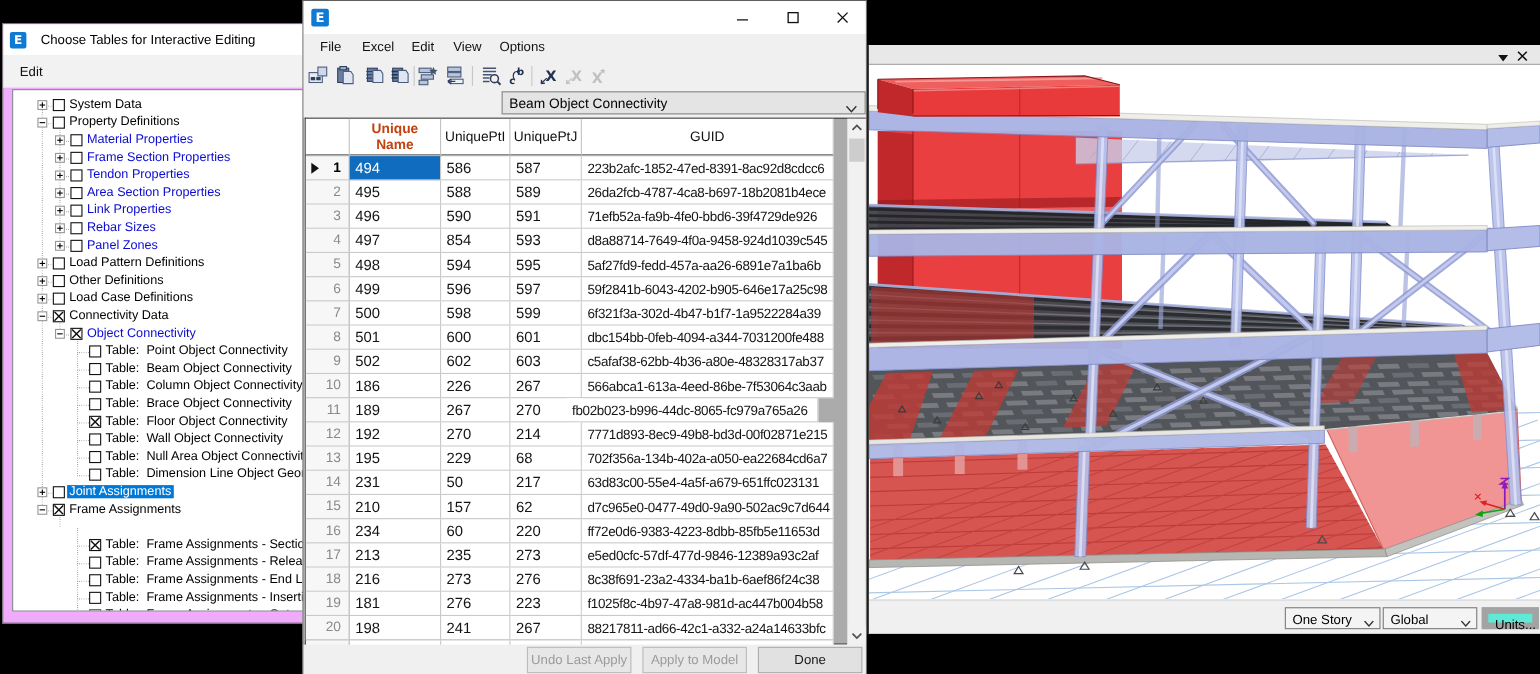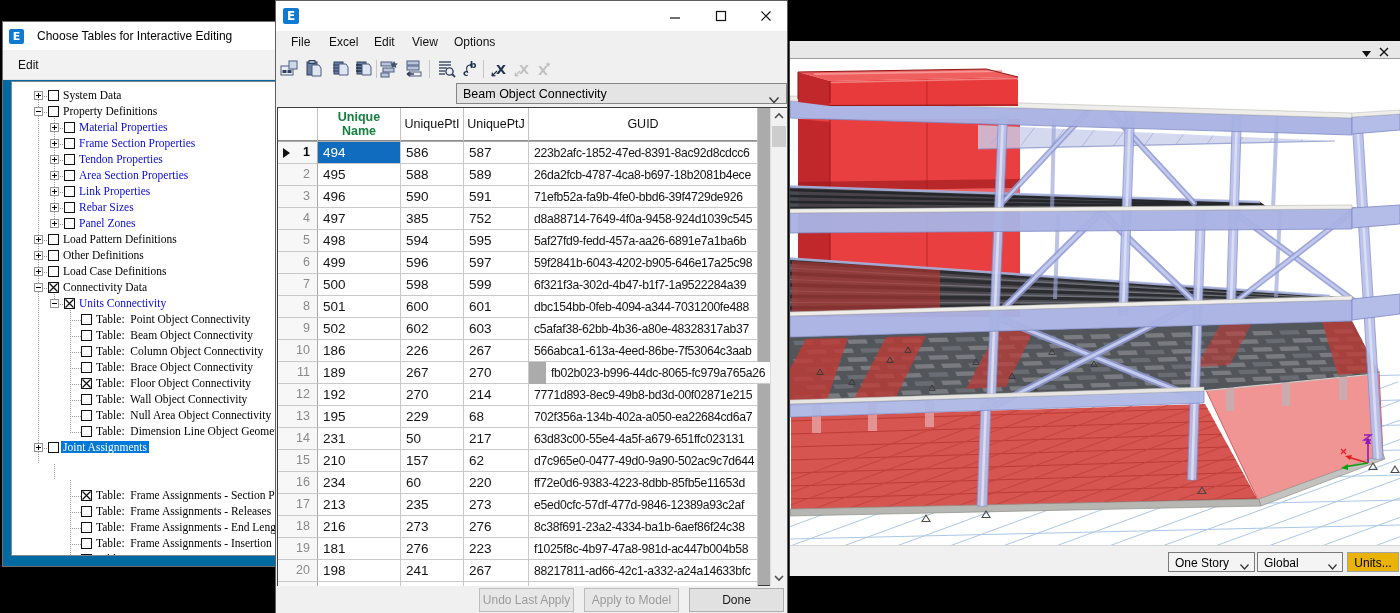--- a/index.html
+++ b/index.html
@@ -1,28 +1,28 @@
 <!DOCTYPE html>
 <html><head>
 <meta charset="utf-8">
 <style>
   html,body{margin:0;padding:0;background:#000;}
   *{box-sizing:border-box;}
   #screen{position:relative;width:1400px;height:613px;background:#000;overflow:hidden;
           font-family:"Liberation Sans",sans-serif;-webkit-font-smoothing:antialiased;}
 
   
-  #left-dialog{position:absolute;left:2px;top:21px;width:278px;height:546px;background:#0369a1;
+  #left-dialog{position:absolute;left:2px;top:21px;width:278px;height:546px;background:#f0abfc;
                border:1px solid #6e6e6e;z-index:1;}
   .ld-title{position:absolute;left:0;top:0;width:100%;height:28px;background:#fff;}
   .ld-title .eicon{position:absolute;left:6px;top:7px;}
   .ld-title .ttl{position:absolute;left:34px;top:7px;font-size:12px;color:#000;white-space:nowrap;}
   .ld-menubar{position:absolute;left:0;top:28px;width:100%;height:30px;background:#f2f2f2;border-bottom:1px solid #e3e3e3;}
   .ld-menubar .mi{position:absolute;left:9px;top:7px;font-size:12px;color:#111;padding:1px 6px;}
-  .ld-tree{position:absolute;left:8px;top:59px;width:268px;height:475px;background:#fff;border:1px solid #828790;overflow:hidden;font-family:Liberation Serif, serif;}
+  .ld-tree{position:absolute;left:8px;top:59px;width:268px;height:475px;background:#fff;border:1px solid #828790;overflow:hidden;}
   .ld-status{position:absolute;left:5px;top:545px;width:270px;height:16px;font-size:11px;color:#000;white-space:nowrap;overflow:hidden;}
 
   
   .trow{position:absolute;left:0;height:16px;white-space:pre;}
   .trow .lbl{position:absolute;top:1px;font-size:11.5px;color:#000;white-space:pre;padding:0 2px;}
   .trow .lbl.blue{color:#0b0bd0;}
   .trow .lbl.sel{background:#0078d7;color:#fff;}
   .expbox{position:absolute;width:9px;height:9px;top:3px;background:#fff;border:1px solid #969696;}
   .expbox i{position:absolute;background:#000;}
   .expbox .h{left:1px;top:3px;width:5px;height:1px;}
@@ -48,21 +48,21 @@
   .md-comborow{position:absolute;left:0;top:81px;width:100%;height:25px;background:#f0f0f0;}
   .combo{position:absolute;left:180px;top:1px;width:331px;height:21px;background:#e4e4e4;border:1px solid #868686;}
   .combo .cval{position:absolute;left:6px;top:3px;font-size:12.5px;color:#000;}
   .combo .chev{position:absolute;right:7px;top:6px;}
 
   
   .md-grid{position:absolute;left:1px;top:106px;width:510px;height:479px;background:#ababab;border:1px solid #3c3c3c;border-right:none;}
   .g-header{position:absolute;left:0;top:0;height:33px;background:#fff;border-bottom:1px solid #8b8b8b;}
   .g-h{position:absolute;top:0;height:33px;display:flex;align-items:center;justify-content:center;
        font-size:12.5px;color:#111;text-align:center;line-height:1.1;border-right:1px solid #c2c2c2;}
-  .g-h.bold{font-weight:bold;color:#15803d;}
+  .g-h.bold{font-weight:bold;color:#c2410c;}
   .g-row{position:absolute;left:0;height:22px;}
   .g-cell{position:absolute;top:0;height:22px;background:#fff;border-right:1px solid #c9c9c9;border-bottom:1px solid #c9c9c9;
           font-size:13.5px;color:#141414;padding:3px 0 0 5px;white-space:nowrap;overflow:hidden;}
   .g-cell.guid{font-size:12.2px;letter-spacing:-0.3px;padding-top:4px;}
   .g-cell.rowhdr{background:#f7f7f7;color:#8a8a8a;text-align:right;padding-right:7px;padding-left:0;font-size:12.5px;
                  border-right:1px solid #ababab;}
   .g-cell.rowhdr.cur{color:#000;font-weight:bold;}
   .g-cell.selcell{background:#0f6cbe;color:#fff;}
   .g-arrow{position:absolute;left:5px;top:6px;width:0;height:0;border-left:7px solid #111;border-top:5px solid transparent;border-bottom:5px solid transparent;}
   
@@ -84,21 +84,21 @@
   
   #view-window{position:absolute;left:789px;top:41px;width:611px;height:535px;background:#fff;z-index:0;
                border-left:1px solid #404040;}
   .vw-titlebar{position:absolute;left:0;top:0;width:100%;height:18px;background:#e8e8e8;border-bottom:1px solid #9d9d9d;}
   .vw-btn{position:absolute;top:2px;width:16px;height:14px;color:#111;}
   .vw-canvas{position:absolute;left:0;top:18px;width:611px;height:486px;background:#fff;overflow:hidden;}
   .vw-status{position:absolute;left:0;top:504px;width:100%;height:31px;background:#f0f0f0;border-top:1px solid #d5d5d5;}
   .st-combo{position:absolute;top:6px;height:20px;background:#f4f4f4;border:1px solid #7a7a7a;font-size:12px;color:#000;}
   .st-combo .cval{position:absolute;left:6px;top:3px;white-space:nowrap;}
   .st-combo .chev{position:absolute;right:5px;top:6px;}
-  .st-btn{position:absolute;top:6px;height:20px;background:#eab308;border:1px solid #a3a3a3;font-size:12px;color:#000;text-align:center;padding-top:3px;}
+  .st-btn{position:absolute;top:6px;height:20px;background:#5eead4;border:6px solid #a3a3a3;font-size:12px;color:#000;text-align:center;padding-top:3px;}
 </style>
 </head>
 <body>
 
 <div id="screen">
 
   <section id="left-dialog">
     <div class="ld-title">
       <span class="eicon small"></span>
       <span class="ttl">Choose Tables for Interactive Editing</span>
@@ -123,32 +123,35 @@
         <div class="trow" style="top: 102px; width: 100%;"><i class="doth" style="left: 42px; top: 8px; width: 10px;"></i><span class="expbox" style="left: 38px;"><i class="h"></i><i class="v"></i></span><span class="cbox" style="left: 52px;"></span><span class="lbl blue" style="left: 65px;">Link Properties</span></div>
         <div class="trow" style="top: 150px; width: 100%;"><i class="doth" style="left: 26px; top: 8px; width: 10px;"></i><span class="expbox" style="left: 22px;"><i class="h"></i><i class="v"></i></span><span class="cbox" style="left: 36px;"></span><span class="lbl" style="left: 49px;">Load Pattern Definitions</span></div>
         <div class="trow" style="top: 134px; width: 100%;"><i class="doth" style="left: 42px; top: 8px; width: 10px;"></i><span class="expbox" style="left: 38px;"><i class="h"></i><i class="v"></i></span><span class="cbox" style="left: 52px;"></span><span class="lbl blue" style="left: 65px;">Panel Zones</span></div>
         <div class="trow" style="top: 166px; width: 100%;"><i class="doth" style="left: 26px; top: 8px; width: 10px;"></i><span class="expbox" style="left: 22px;"><i class="h"></i><i class="v"></i></span><span class="cbox" style="left: 36px;"></span><span class="lbl" style="left: 49px; text-align: right;">Other Definitions</span></div>
         <div class="trow" style="top: 182px; width: 100%;"><i class="doth" style="left: 26px; top: 8px; width: 10px;"></i><span class="expbox" style="left: 22px;"><i class="h"></i><i class="v"></i></span><span class="cbox" style="left: 36px;"></span><span class="lbl" style="left: 49px;">Load Case Definitions</span></div>
         <div class="trow" style="top: 198px; width: 100%;"><i class="doth" style="left: 26px; top: 8px; width: 10px;"></i><span class="expbox" style="left: 22px;"><i class="h"></i></span><span class="cbox" style="left: 36px;"><svg width="9" height="9" viewBox="0 0 9 9">
               <path d="M0.5 0.5 L8.5 8.5 M8.5 0.5 L0.5 8.5" stroke="#111" stroke-width="1.3"></path>
             </svg></span><span class="lbl" style="left: 49px;">Connectivity Data</span></div>
         <div class="trow" style="top: 214px; width: 100%;"><i class="doth" style="left: 42px; top: 8px; width: 10px;"></i><span class="expbox" style="left: 38px;"><i class="h"></i></span><span class="cbox" style="left: 52px;"><svg width="9" height="9" viewBox="0 0 9 9">
               <path d="M0.5 0.5 L8.5 8.5 M8.5 0.5 L0.5 8.5" stroke="#111" stroke-width="1.3"></path>
-            </svg></span><span class="lbl blue" style="left: 65px;">Units Connectivity</span></div>
+            </svg></span><span class="lbl blue" style="left: 65px;">Object Connectivity</span></div>
         <div class="trow" style="top: 230px; width: 100%;"><i class="doth" style="left: 58px; top: 8px; width: 11px;"></i><span class="cbox" style="left: 69px;"></span><span class="lbl" style="left: 82px;">Table:  Point Object Connectivity</span></div>
         <div class="trow" style="top: 246px; width: 100%;"><i class="doth" style="left: 58px; top: 8px; width: 11px;"></i><span class="cbox" style="left: 69px;"></span><span class="lbl" style="left: 82px;">Table:  Beam Object Connectivity</span></div>
         <div class="trow" style="top: 262px; width: 100%;"><i class="doth" style="left: 58px; top: 8px; width: 11px;"></i><span class="cbox" style="left: 69px;"></span><span class="lbl" style="left: 82px;">Table:  Column Object Connectivity</span></div>
         <div class="trow" style="top: 278px; width: 100%;"><i class="doth" style="left: 58px; top: 8px; width: 11px;"></i><span class="cbox" style="left: 69px;"></span><span class="lbl" style="left: 82px;">Table:  Brace Object Connectivity</span></div>
         <div class="trow" style="top: 294px; width: 100%;"><i class="doth" style="left: 58px; top: 8px; width: 11px;"></i><span class="cbox" style="left: 69px;"><svg width="9" height="9" viewBox="0 0 9 9">
               <path d="M0.5 0.5 L8.5 8.5 M8.5 0.5 L0.5 8.5" stroke="#111" stroke-width="1.3"></path>
             </svg></span><span class="lbl" style="left: 82px;">Table:  Floor Object Connectivity</span></div>
         <div class="trow" style="top: 310px; width: 100%;"><i class="doth" style="left: 58px; top: 8px; width: 11px;"></i><span class="cbox" style="left: 69px;"></span><span class="lbl" style="left: 82px;">Table:  Wall Object Connectivity</span></div>
         <div class="trow" style="top: 326px; width: 100%;"><i class="doth" style="left: 58px; top: 8px; width: 11px;"></i><span class="cbox" style="left: 69px;"></span><span class="lbl" style="left: 82px;">Table:  Null Area Object Connectivity</span></div>
         <div class="trow" style="top: 342px; width: 100%;"><i class="doth" style="left: 58px; top: 8px; width: 11px;"></i><span class="cbox" style="left: 69px;"></span><span class="lbl" style="left: 82px;">Table:  Dimension Line Object Geometry</span></div>
         <div class="trow" style="top: 358px; width: 100%;"><i class="doth" style="left: 26px; top: 8px; width: 10px;"></i><span class="expbox" style="left: 22px;"><i class="h"></i><i class="v"></i></span><span class="cbox" style="left: 36px;"></span><span class="lbl sel" style="left: 49px;">Joint Assignments</span></div>
+        <div class="trow" style="top: 374px; width: 100%;"><i class="doth" style="left: 26px; top: 8px; width: 10px;"></i><span class="expbox" style="left: 22px;"><i class="h"></i></span><span class="cbox" style="left: 36px;"><svg width="9" height="9" viewBox="0 0 9 9">
+              <path d="M0.5 0.5 L8.5 8.5 M8.5 0.5 L0.5 8.5" stroke="#111" stroke-width="1.3"></path>
+            </svg></span><span class="lbl" style="left: 49px;">Frame Assignments</span></div>
         <div class="trow" style="top: 406px; width: 100%;"><i class="doth" style="left: 58px; top: 8px; width: 11px;"></i><span class="cbox" style="left: 69px;"><svg width="9" height="9" viewBox="0 0 9 9">
               <path d="M0.5 0.5 L8.5 8.5 M8.5 0.5 L0.5 8.5" stroke="#111" stroke-width="1.3"></path>
             </svg></span><span class="lbl" style="left: 82px;">Table:  Frame Assignments - Section Properties</span></div>
         <div class="trow" style="top: 422px; width: 100%;"><i class="doth" style="left: 58px; top: 8px; width: 11px;"></i><span class="cbox" style="left: 69px;"></span><span class="lbl" style="left: 82px;">Table:  Frame Assignments - Releases</span></div>
         <div class="trow" style="top: 438px; width: 100%;"><i class="doth" style="left: 58px; top: 8px; width: 11px;"></i><span class="cbox" style="left: 69px;"></span><span class="lbl" style="left: 82px;">Table:  Frame Assignments - End Length Offsets</span></div>
         <div class="trow" style="top: 454px; width: 100%;"><i class="doth" style="left: 58px; top: 8px; width: 11px;"></i><span class="cbox" style="left: 69px;"></span><span class="lbl" style="left: 82px;">Table:  Frame Assignments - Insertion Point</span></div>
         <div class="trow" style="top: 470px; width: 100%;"><span class="cbox" style="left: 69px;"></span><span class="lbl" style="left: 82px;">Table:  Frame Assignments - Output Stations</span></div>
       </div>
     <div class="ld-status">Click the OK button to interactively edit the selected tables</div>
   </section>
@@ -275,22 +278,22 @@
         <div class="g-row" style="top:78px;width:480px">
           <div class="g-cell rowhdr" style="left:0;width:40px">3</div>
           <div class="g-cell" style="left:40px;width:83px">496</div>
           <div class="g-cell" style="left:123px;width:63px">590</div>
           <div class="g-cell" style="left:186px;width:65px">591</div>
           <div class="g-cell guid" style="left:251px;width:229px">71efb52a-fa9b-4fe0-bbd6-39f4729de926</div>
         </div>
         <div class="g-row" style="top:100px;width:480px">
           <div class="g-cell rowhdr" style="left:0;width:40px">4</div>
           <div class="g-cell" style="left:40px;width:83px">497</div>
-          <div class="g-cell" style="left:123px;width:63px">385</div>
-          <div class="g-cell" style="left:186px;width:65px">752</div>
+          <div class="g-cell" style="left:123px;width:63px">854</div>
+          <div class="g-cell" style="left:186px;width:65px">593</div>
           <div class="g-cell guid" style="left:251px;width:229px">d8a88714-7649-4f0a-9458-924d1039c545</div>
         </div>
         <div class="g-row" style="top:122px;width:480px">
           <div class="g-cell rowhdr" style="left:0;width:40px">5</div>
           <div class="g-cell" style="left:40px;width:83px">498</div>
           <div class="g-cell" style="left:123px;width:63px">594</div>
           <div class="g-cell" style="left:186px;width:65px">595</div>
           <div class="g-cell guid" style="left:251px;width:229px">5af27fd9-fedd-457a-aa26-6891e7a1ba6b</div>
         </div>
         <div class="g-row" style="top:144px;width:480px">
@@ -326,21 +329,21 @@
           <div class="g-cell" style="left:40px;width:83px">186</div>
           <div class="g-cell" style="left:123px;width:63px">226</div>
           <div class="g-cell" style="left:186px;width:65px">267</div>
           <div class="g-cell guid" style="left:251px;width:229px">566abca1-613a-4eed-86be-7f53064c3aab</div>
         </div>
         <div class="g-row" style="top:254px;width:480px">
           <div class="g-cell rowhdr" style="left:0;width:40px">11</div>
           <div class="g-cell" style="left:40px;width:83px">189</div>
           <div class="g-cell" style="left:123px;width:63px">267</div>
           <div class="g-cell" style="left:186px;width:65px">270</div>
-          <div class="g-cell guid" style="left:268px;width:229px">fb02b023-b996-44dc-8065-fc979a765a26</div>
+          <div class="g-cell guid" style="left:237px;width:229px">fb02b023-b996-44dc-8065-fc979a765a26</div>
         </div>
         <div class="g-row" style="top:276px;width:480px">
           <div class="g-cell rowhdr" style="left:0;width:40px">12</div>
           <div class="g-cell" style="left:40px;width:83px">192</div>
           <div class="g-cell" style="left:123px;width:63px">270</div>
           <div class="g-cell" style="left:186px;width:65px">214</div>
           <div class="g-cell guid" style="left:251px;width:229px">7771d893-8ec9-49b8-bd3d-00f02871e215</div>
         </div>
         <div class="g-row" style="top:298px;width:480px">
           <div class="g-cell rowhdr" style="left:0;width:40px">13</div>

